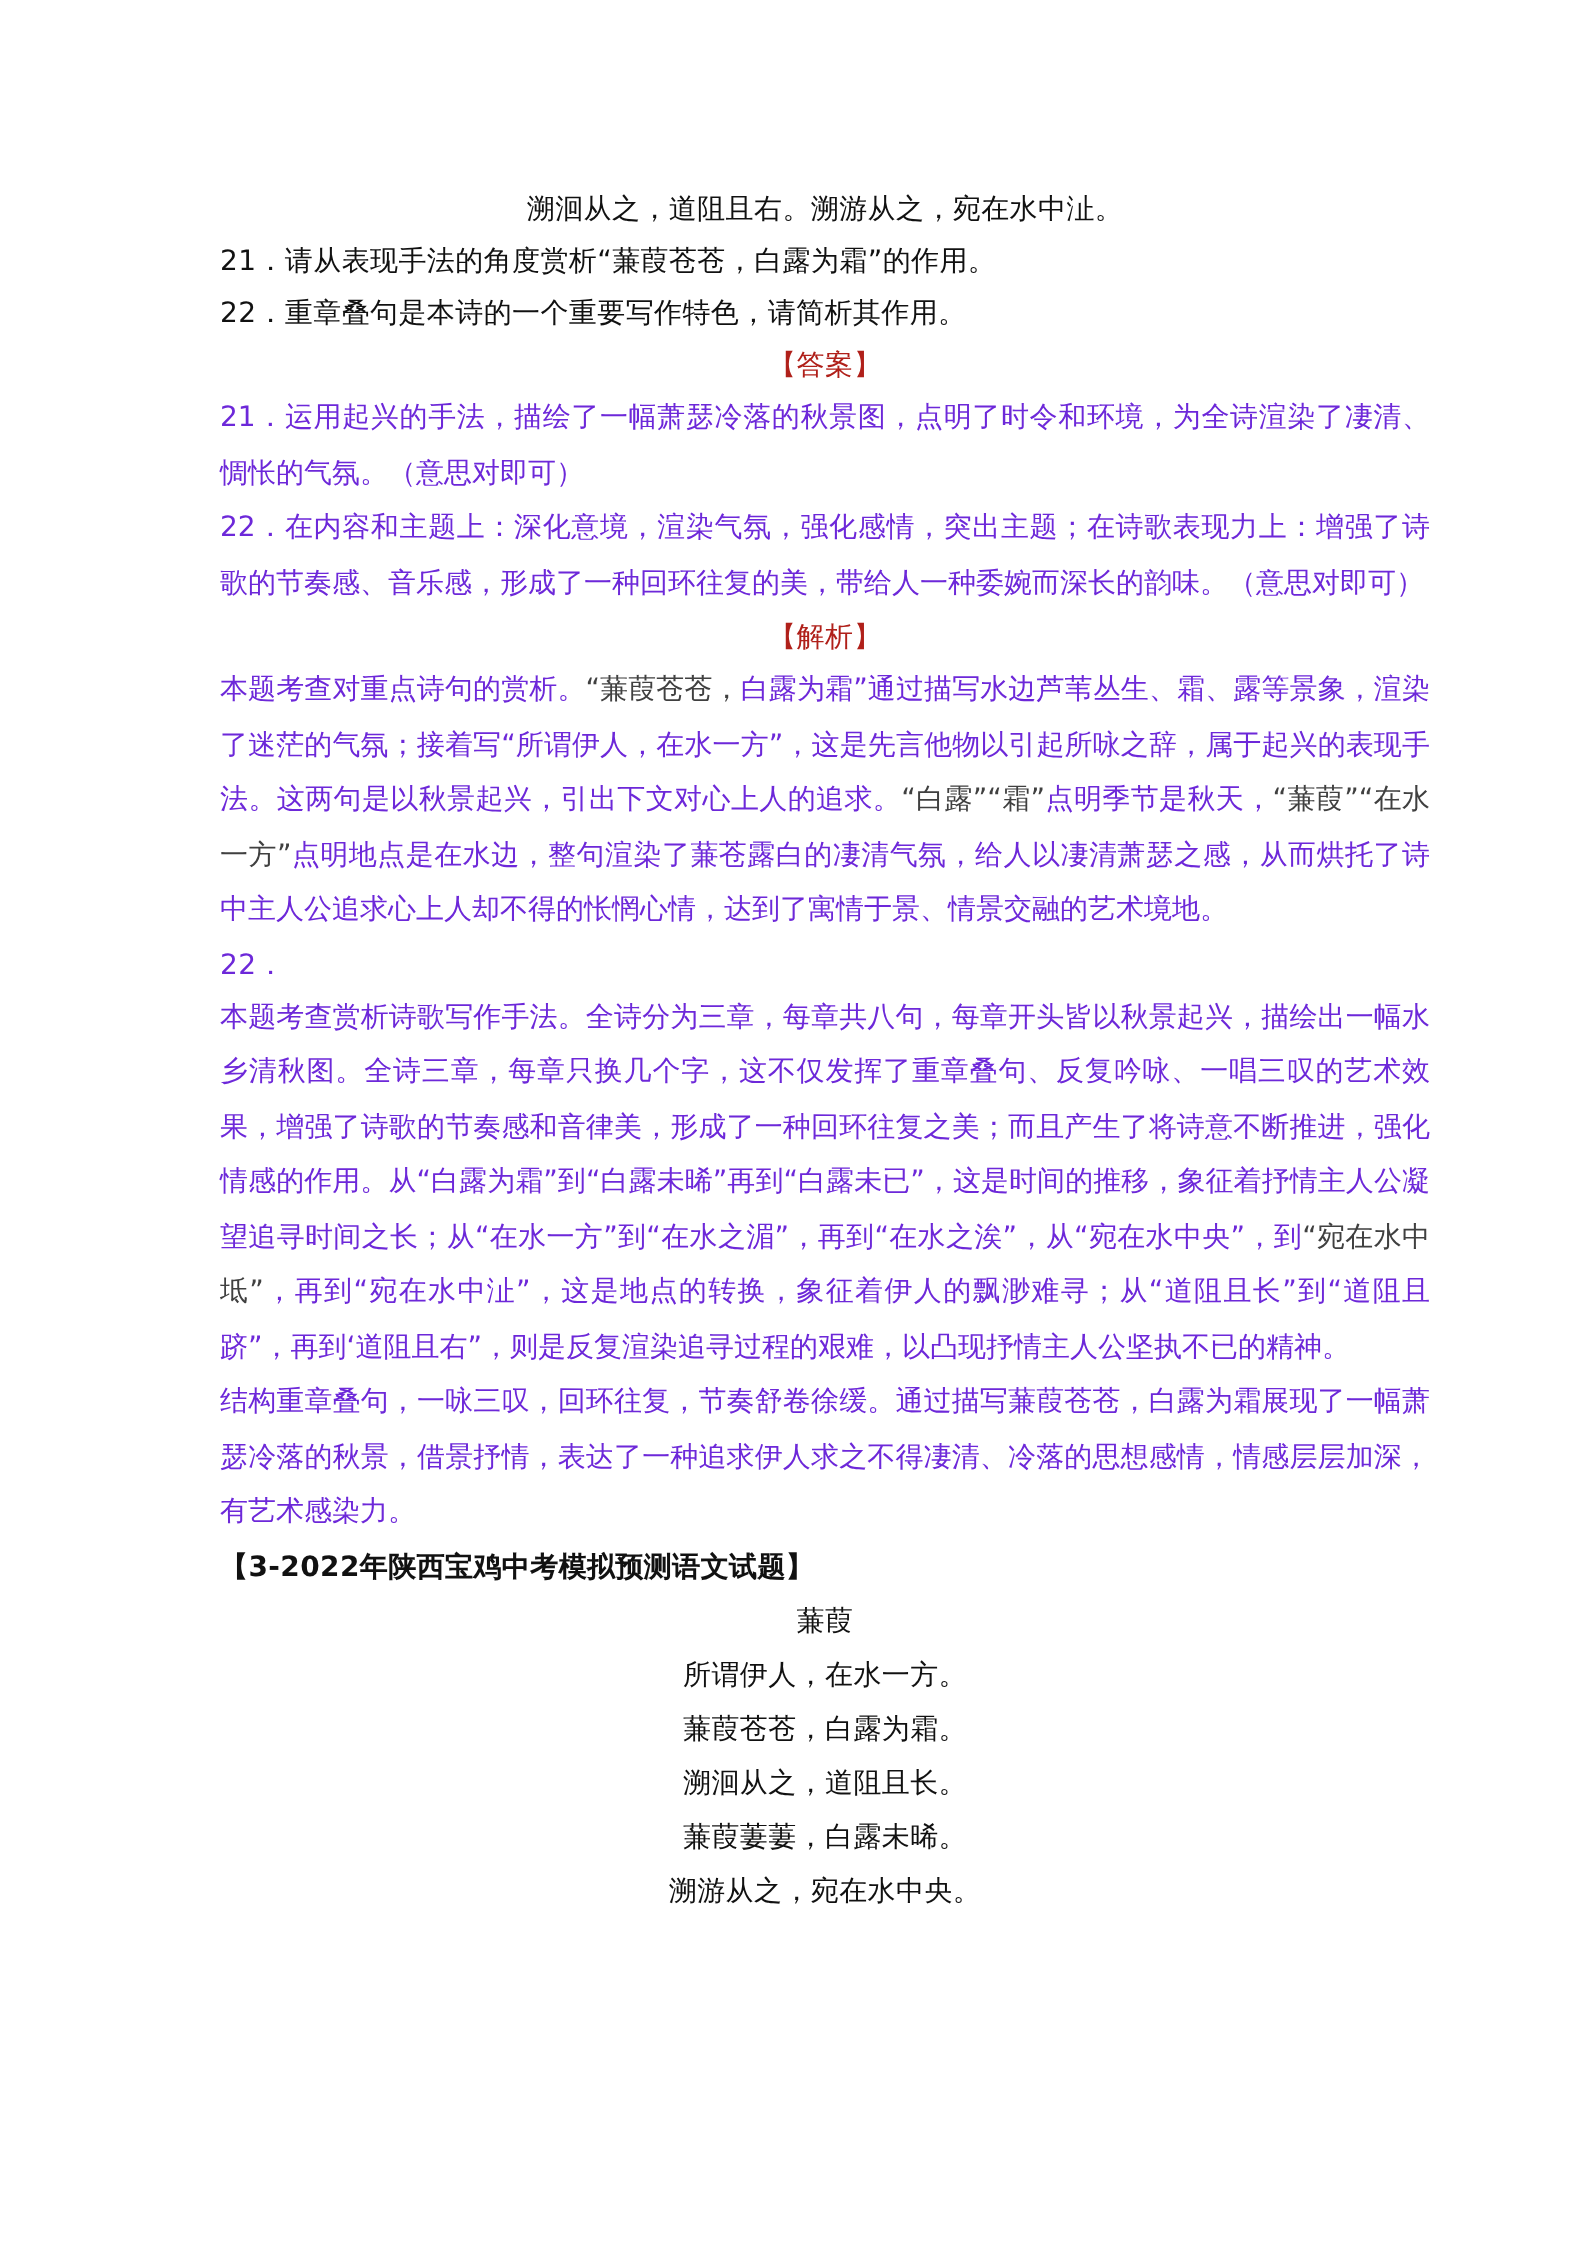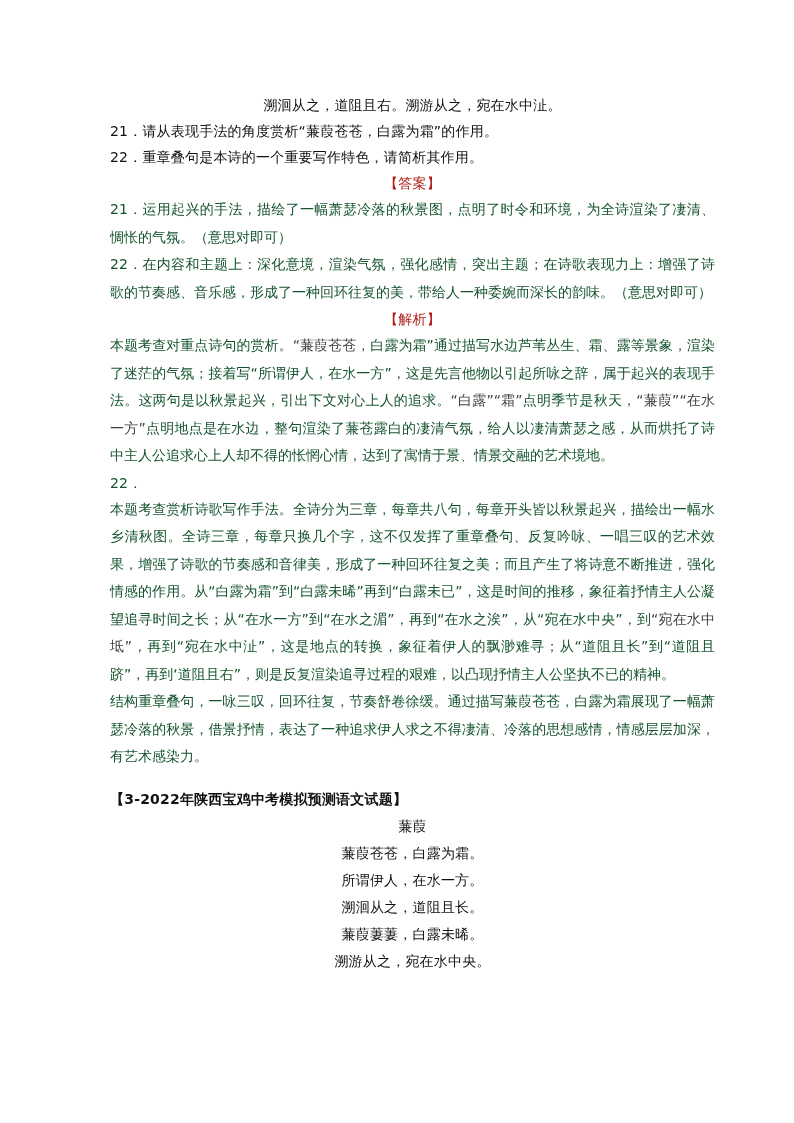--- a/index.html
+++ b/index.html
@@ -3,42 +3,42 @@
 <meta charset="utf-8">
 <style>
   html, body { margin: 0; padding: 0; background: #ffffff; }
   body { width: 794px; height: 1123px; position: relative; overflow: hidden;
          font-family: "DejaVu Sans", "Liberation Sans", sans-serif; font-size: 14px; }
   .page { position: absolute; left: 110px; top: 92px; width: 605px; }
   .line { line-height: 26px; height: 26px; white-space: nowrap; letter-spacing: 0.2px; }
   .para { line-height: 27.5px; text-align: justify; text-justify: inter-character; }
   .center { text-align: center; }
   .black { color: #111111; }
-  .dred { color: #14532d; }
+  .dred { color: #6d28d9; }
   .lred { color: #404040; }
   .tag { color: #b0201a; text-align: center; }
   .bold { font-weight: bold; }
 </style>
 </head>
 <body>
 
 <div class="page">
   <div class="line center black">溯洄从之，道阻且右。溯游从之，宛在水中沚。</div>
   <div class="line black">21．请从表现手法的角度赏析“蒹葭苍苍，白露为霜”的作用。</div>
   <div class="line black">22．重章叠句是本诗的一个重要写作特色，请简析其作用。</div>
   <div class="line tag">【答案】</div>
   <div class="para dred">21．运用起兴的手法，描绘了一幅萧瑟冷落的秋景图，点明了时令和环境，为全诗渲染了凄清、惆怅的气氛。（意思对即可）</div>
   <div class="para dred">22．在内容和主题上：深化意境，渲染气氛，强化感情，突出主题；在诗歌表现力上：增强了诗歌的节奏感、音乐感，形成了一种回环往复的美，带给人一种委婉而深长的韵味。（意思对即可）</div>
   <div class="line tag">【解析】</div>
   <div class="para" id="a21"><span class="dred">本题考查对重点诗句的赏析。</span><span class="lred">“蒹葭苍苍，</span><span class="dred">白露为霜”通过描写水边芦苇丛生、霜、露等景象，渲染了迷茫的气氛；接着写“所谓伊人，在水一方”，这是先言他物以引起所咏之辞，属于起兴的表现手法。这两句是以秋景起兴，引出下文对心上人的追求。</span><span class="lred">“白露”“霜”</span><span class="dred">点明季节是秋天，</span><span class="lred">“蒹葭”“在水一方”</span><span class="dred">点明地点是在水边，整句渲染了蒹苍露白的凄清气氛，给人以凄清萧瑟之感，从而烘托了诗中主人公追求心上人却不得的怅惘心情，达到了寓情于景、情景交融的艺术境地。</span></div>
   <div class="line dred">22．</div>
   <div class="para" id="a22"><span class="dred">本题考查赏析诗歌写作手法。全诗分为三章，每章共八句，每章开头皆以秋景起兴，描绘出一幅水乡清秋图。全诗三章，每章只换几个字，这不仅发挥了重章叠句、反复吟咏、一唱三叹的艺术效果，增强了诗歌的节奏感和音律美，形成了一种回环往复之美；而且产生了将诗意不断推进，强化情感的作用。从“白露为霜”到“白露未晞”再到“白露未已”，这是时间的推移，象征着抒情主人公凝望追寻时间之长；从“在水一方”到“在水之湄”，再到“在水之涘”，从“宛在水中央”，到</span><span class="lred">“宛在水中坻”</span><span class="dred">，再到“宛在水中沚”，这是地点的转换，象征着伊人的飘渺难寻；从“道阻且长”到“道阻且跻”，再到‘道阻且右”，则是反复渲染追寻过程的艰难，以凸现抒情主人公坚执不已的精神。</span></div>
   <div class="para dred">结构重章叠句，一咏三叹，回环往复，节奏舒卷徐缓。通过描写蒹葭苍苍，白露为霜展现了一幅萧瑟冷落的秋景，借景抒情，表达了一种追求伊人求之不得凄清、冷落的思想感情，情感层层加深，有艺术感染力。</div>
-  <div class="line black bold" style="margin-top:15px">【3-2022年陕西宝鸡中考模拟预测语文试题】</div>
+  <div class="line black bold" style="margin-top:0">【3-2022年陕西宝鸡中考模拟预测语文试题】</div>
   <div class="line center black" style="height:28px;line-height:28px">蒹葭</div>
   <div>
+    <div class="line center black" style="height:27px;line-height:27px">所谓伊人，在水一方。</div>
     <div class="line center black" style="height:27px;line-height:27px">蒹葭苍苍，白露为霜。</div>
-    <div class="line center black" style="height:27px;line-height:27px">所谓伊人，在水一方。</div>
     <div class="line center black" style="height:27px;line-height:27px">溯洄从之，道阻且长。</div>
     <div class="line center black" style="height:27px;line-height:27px">蒹葭萋萋，白露未晞。</div>
     <div class="line center black" style="height:27px;line-height:27px">溯游从之，宛在水中央。</div>
   </div>
 </div>
 
 </body></html>

